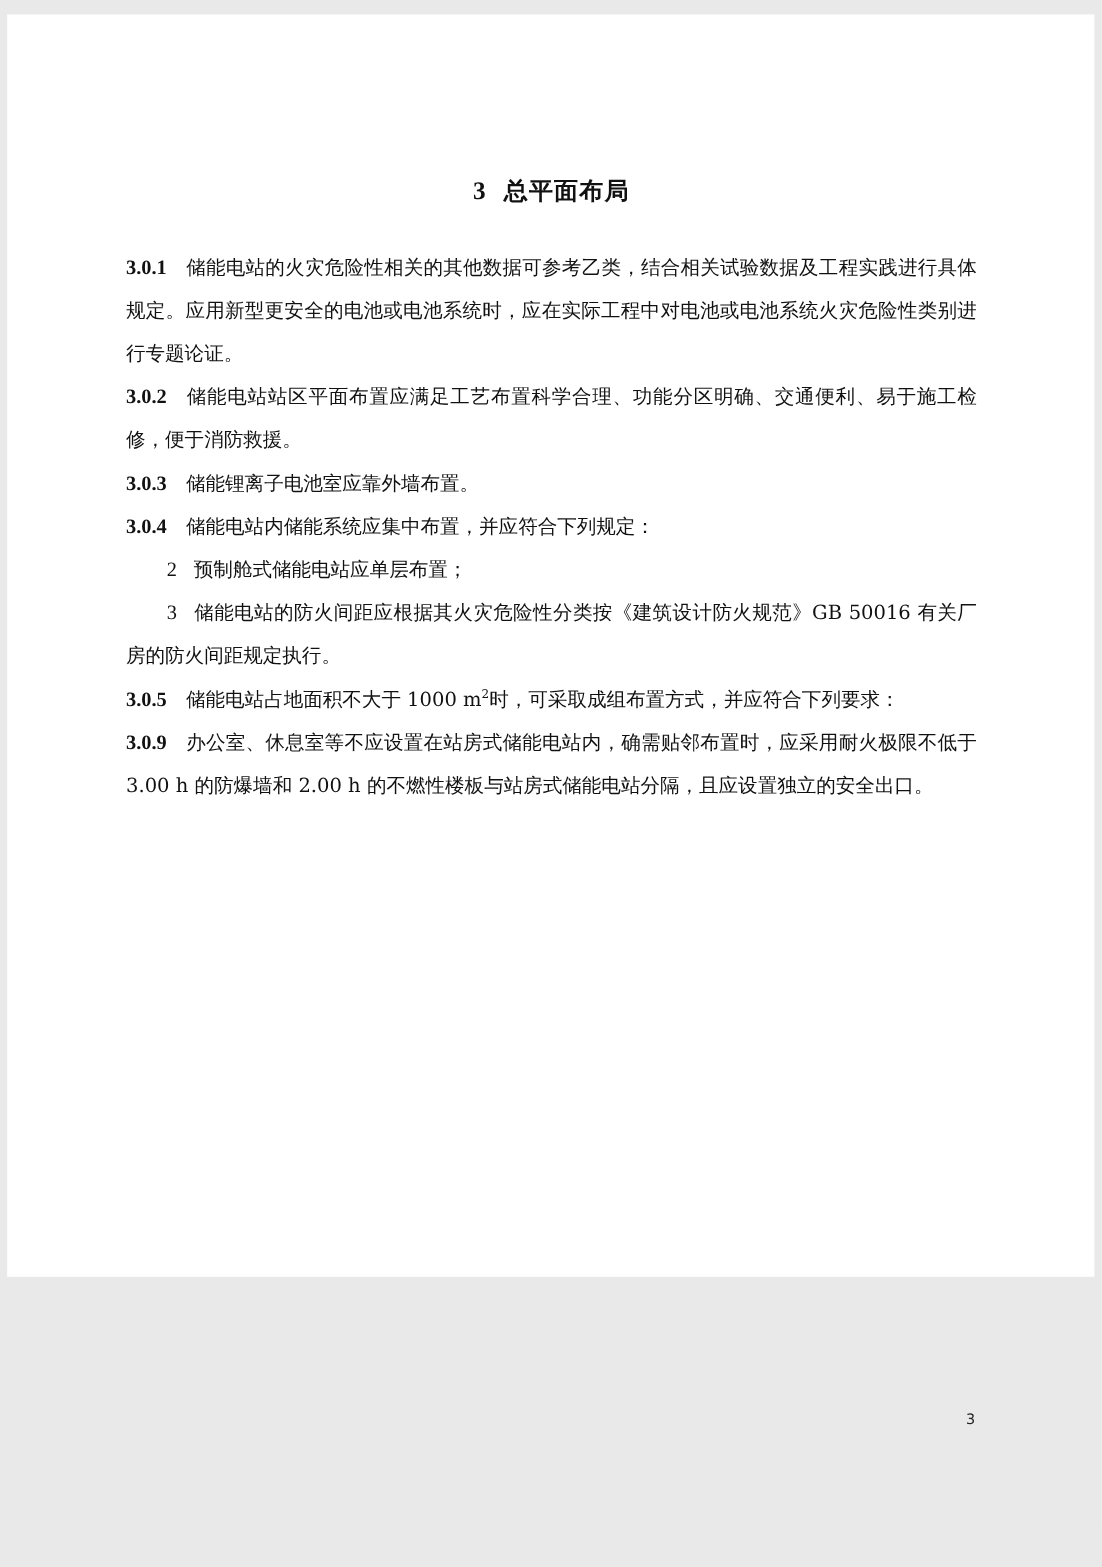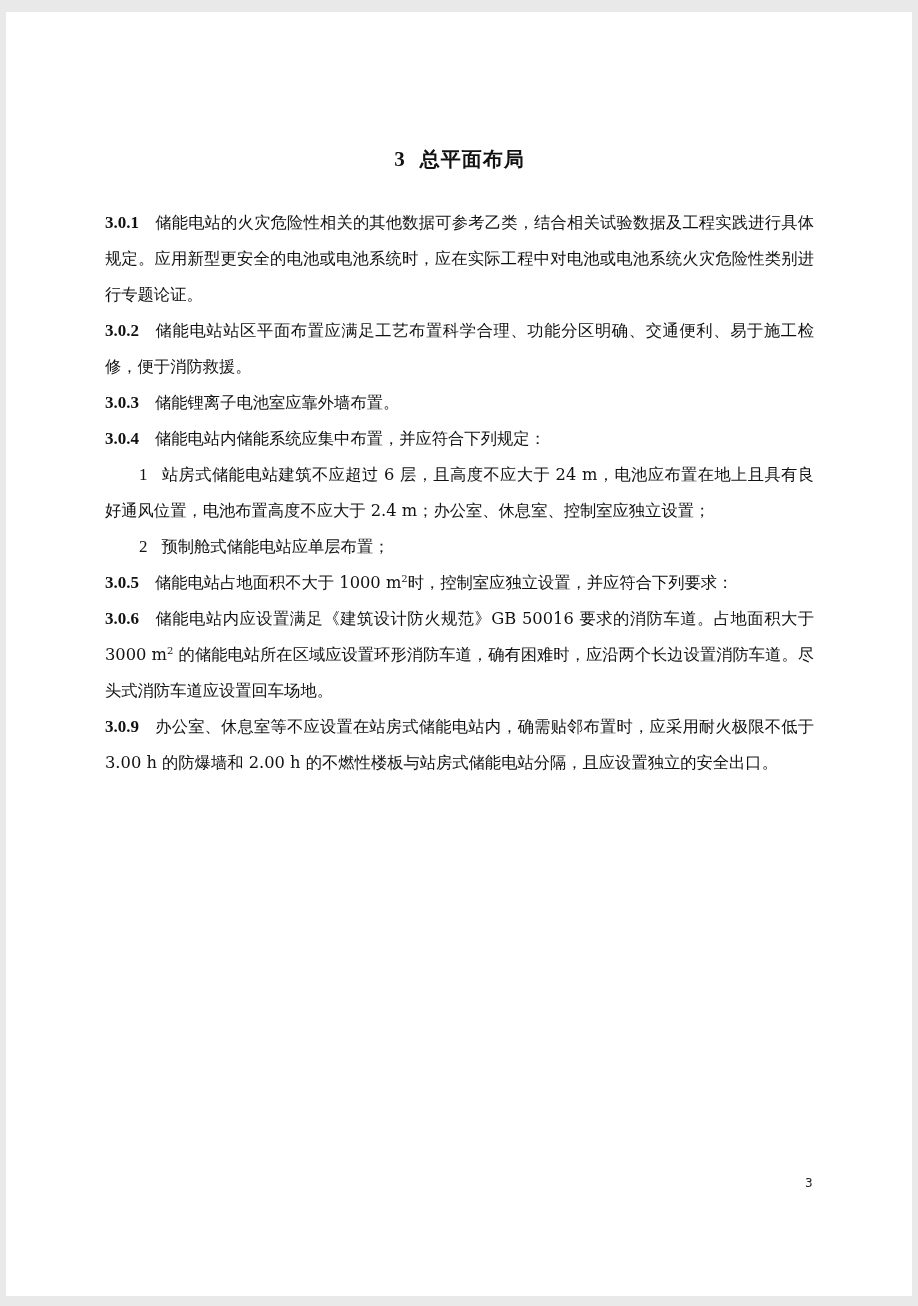--- a/index.html
+++ b/index.html
@@ -11,21 +11,21 @@
     width: 918px;
     height: 1306px;
     position: relative;
     overflow: hidden;
   }
   .page {
     position: absolute;
     left: 6px;
     top: 12px;
     width: 906px;
-    height: 1284px;
+    height: 1052px;
     background: #ffffff;
   }
   .content {
     position: absolute;
     left: 99px;
     top: 0;
     width: 709px;
     font-family: "DejaVu Serif", "Liberation Serif", serif;
     color: #111;
   }
@@ -105,33 +105,30 @@
       </p>
 
       <p class="para">
         <span class="clause-num">3.0.3</span><span>储能锂离子电池室应靠外墙布置。</span>
       </p>
 
       <p class="para">
         <span class="clause-num">3.0.4</span><span>储能电站内储能系统应集中布置，并应符合下列规定：</span>
       </p>
       <p class="para item">
-        <span class="item-num">1</span><span>站房式储能电站建筑不应超过 6 层，且高度不应大于 24 m，电池应布置在地上且具有良好通风位置，电池布置高度不应大于 2.4 m；办公室、休息室、控制室应独立设置；</span>
+        <span class="item-num">2</span><span>预制舱式储能电站应单层布置；</span>
       </p>
       <p class="para item">
-        <span class="item-num">2</span><span>预制舱式储能电站应单层布置；</span>
+        <span class="item-num">3</span><span>储能电站的防火间距应根据其火灾危险性分类按《建筑设计防火规范》GB 50016 有关厂房的防火间距规定执行。</span>
       </p>
 
       <p class="para">
-        <span class="clause-num">3.0.5</span><span>储能电站占地面积不大于 1000 m</span><sup>2</sup><span>时，控制室应独立设置，并应符合下列要求：</span>
+        <span class="clause-num">3.0.5</span><span>储能电站占地面积不大于 1000 m</span><sup>2</sup><span>时，可采取成组布置方式，并应符合下列要求：</span>
       </p>
 
-      <p class="para">
-        <span class="clause-num">3.0.6</span><span>储能电站内应设置满足《建筑设计防火规范》GB 50016 要求的消防车道。占地面积大于 3000 m</span><sup>2</sup><span> 的储能电站所在区域应设置环形消防车道，确有困难时，应沿两个长边设置消防车道。尽头式消防车道应设置回车场地。</span>
-      </p>
 
 
 
       <p class="para">
         <span class="clause-num">3.0.9</span><span>办公室、休息室等不应设置在站房式储能电站内，确需贴邻布置时，应采用耐火极限不低于 3.00 h 的防爆墙和 2.00 h 的不燃性楼板与站房式储能电站分隔，且应设置独立的安全出口。</span>
       </p>
 
     </div>
   </div>
 

